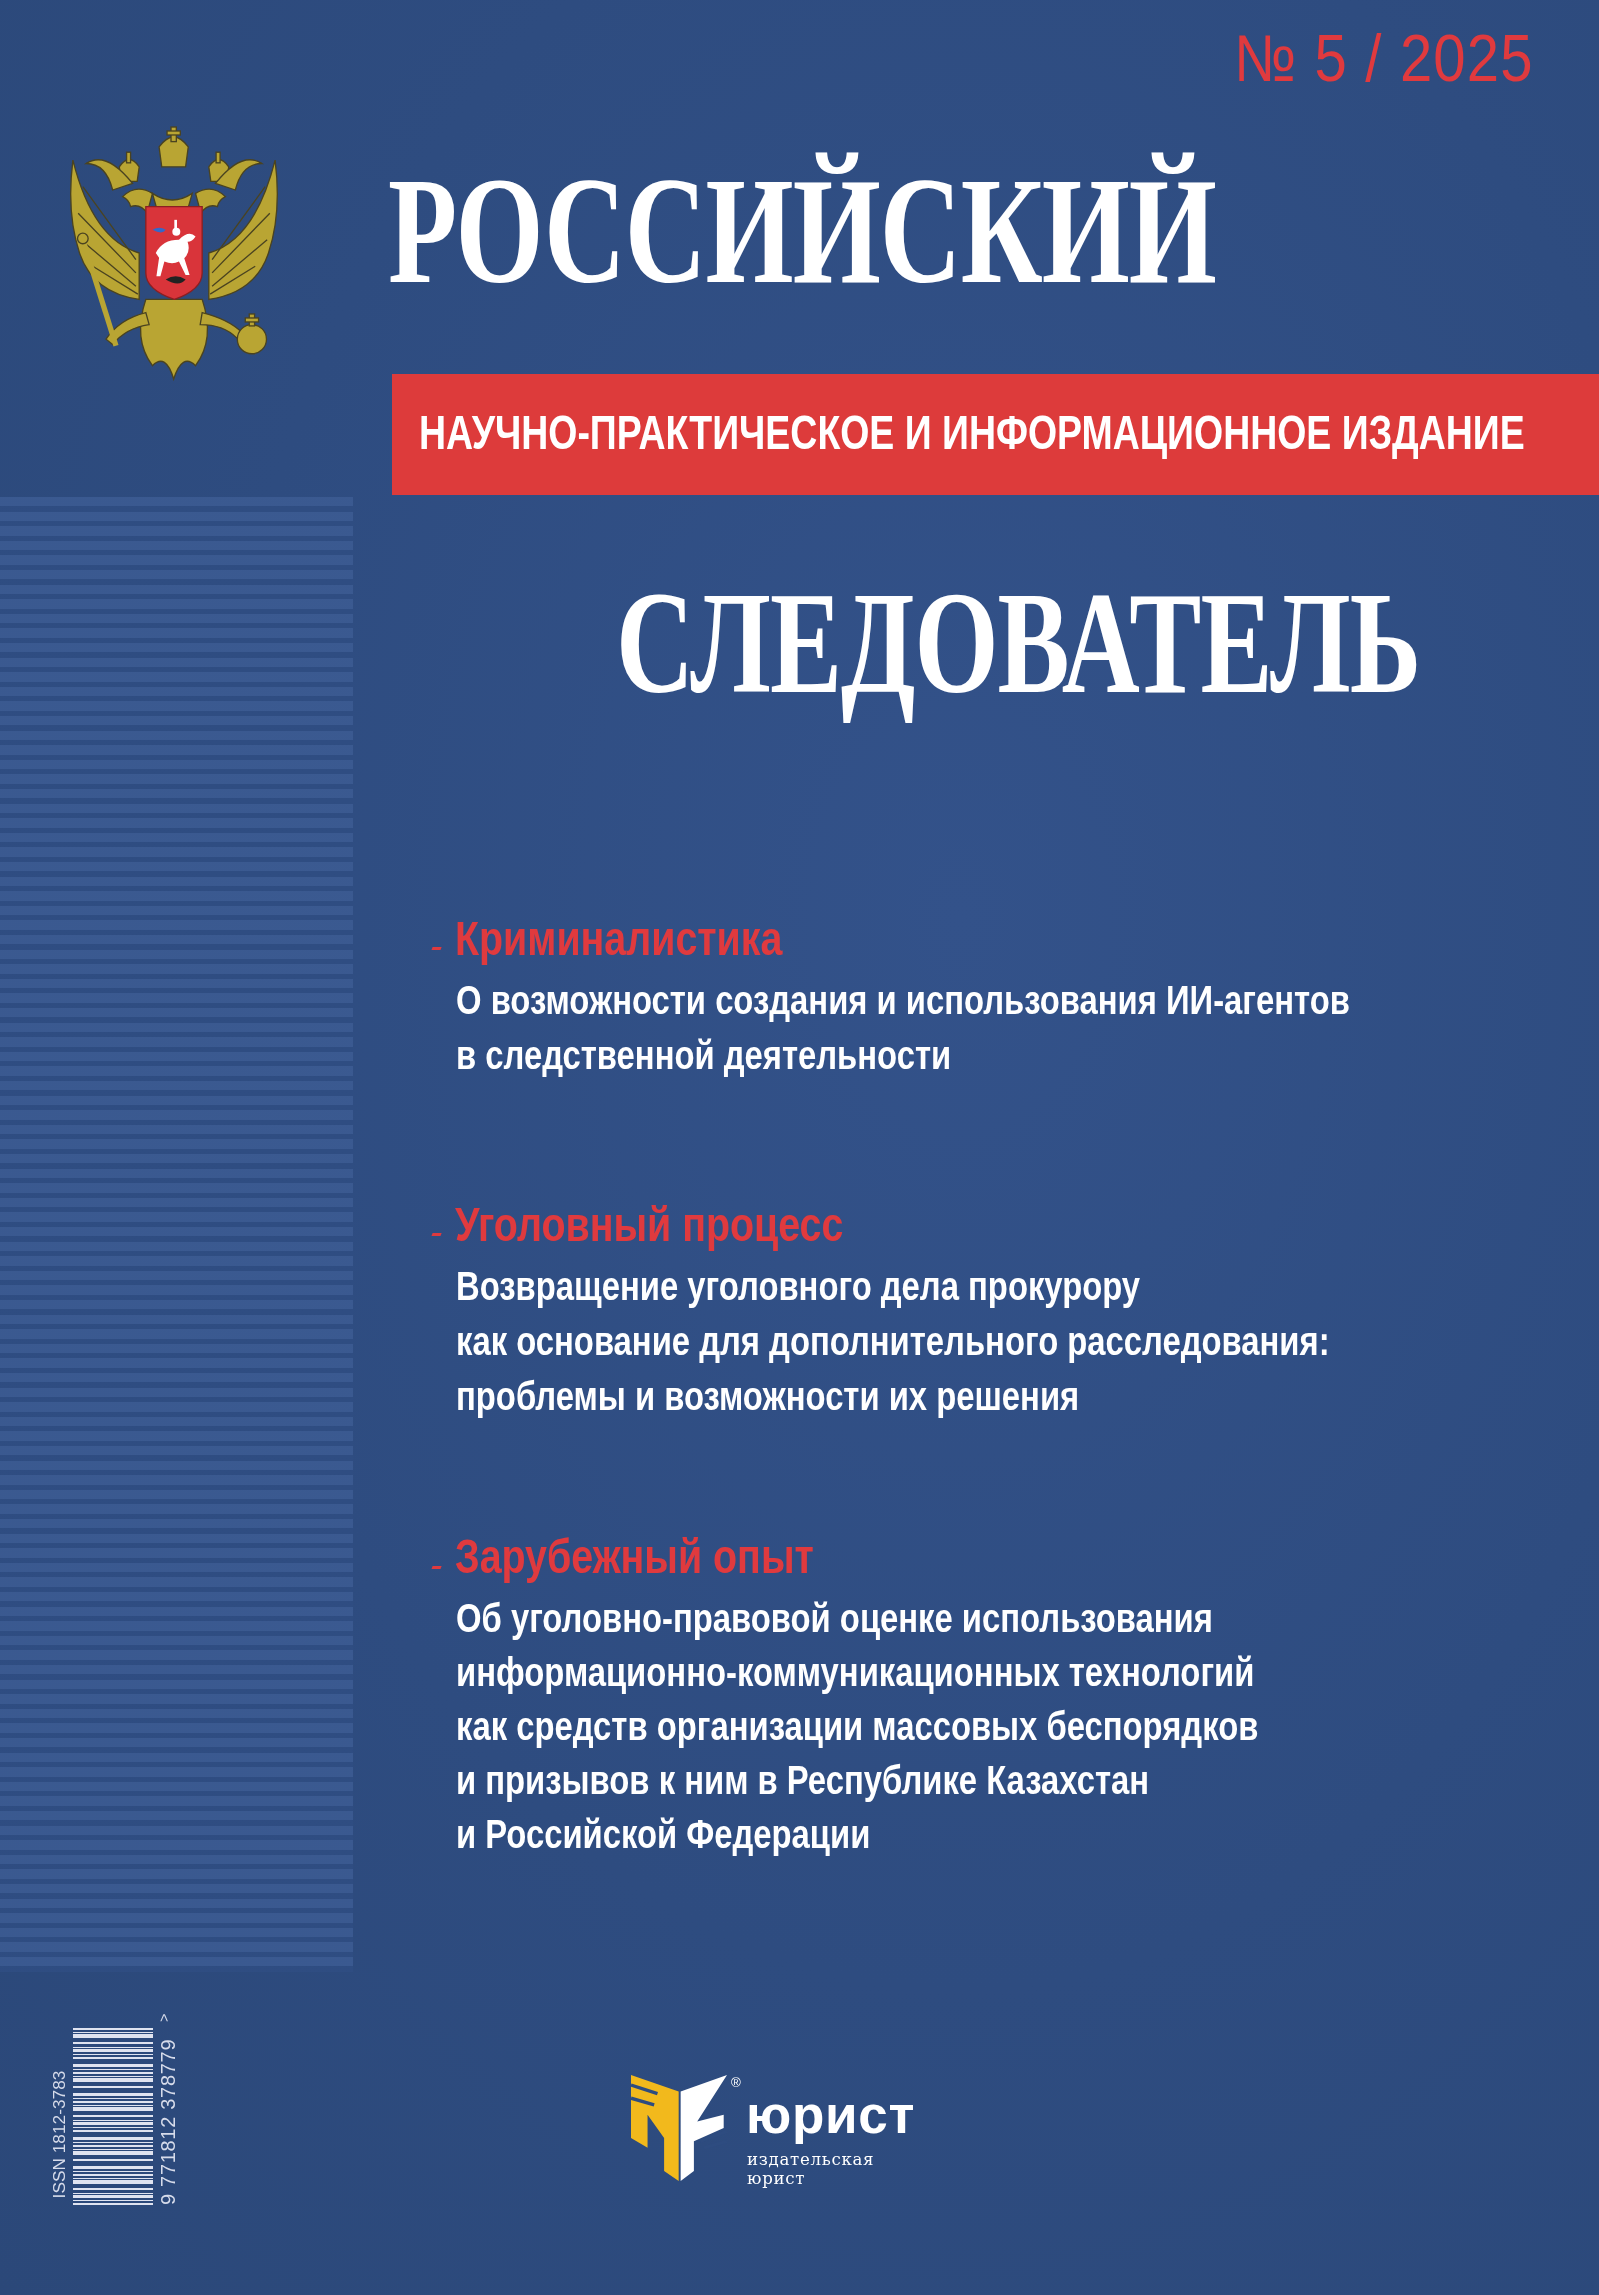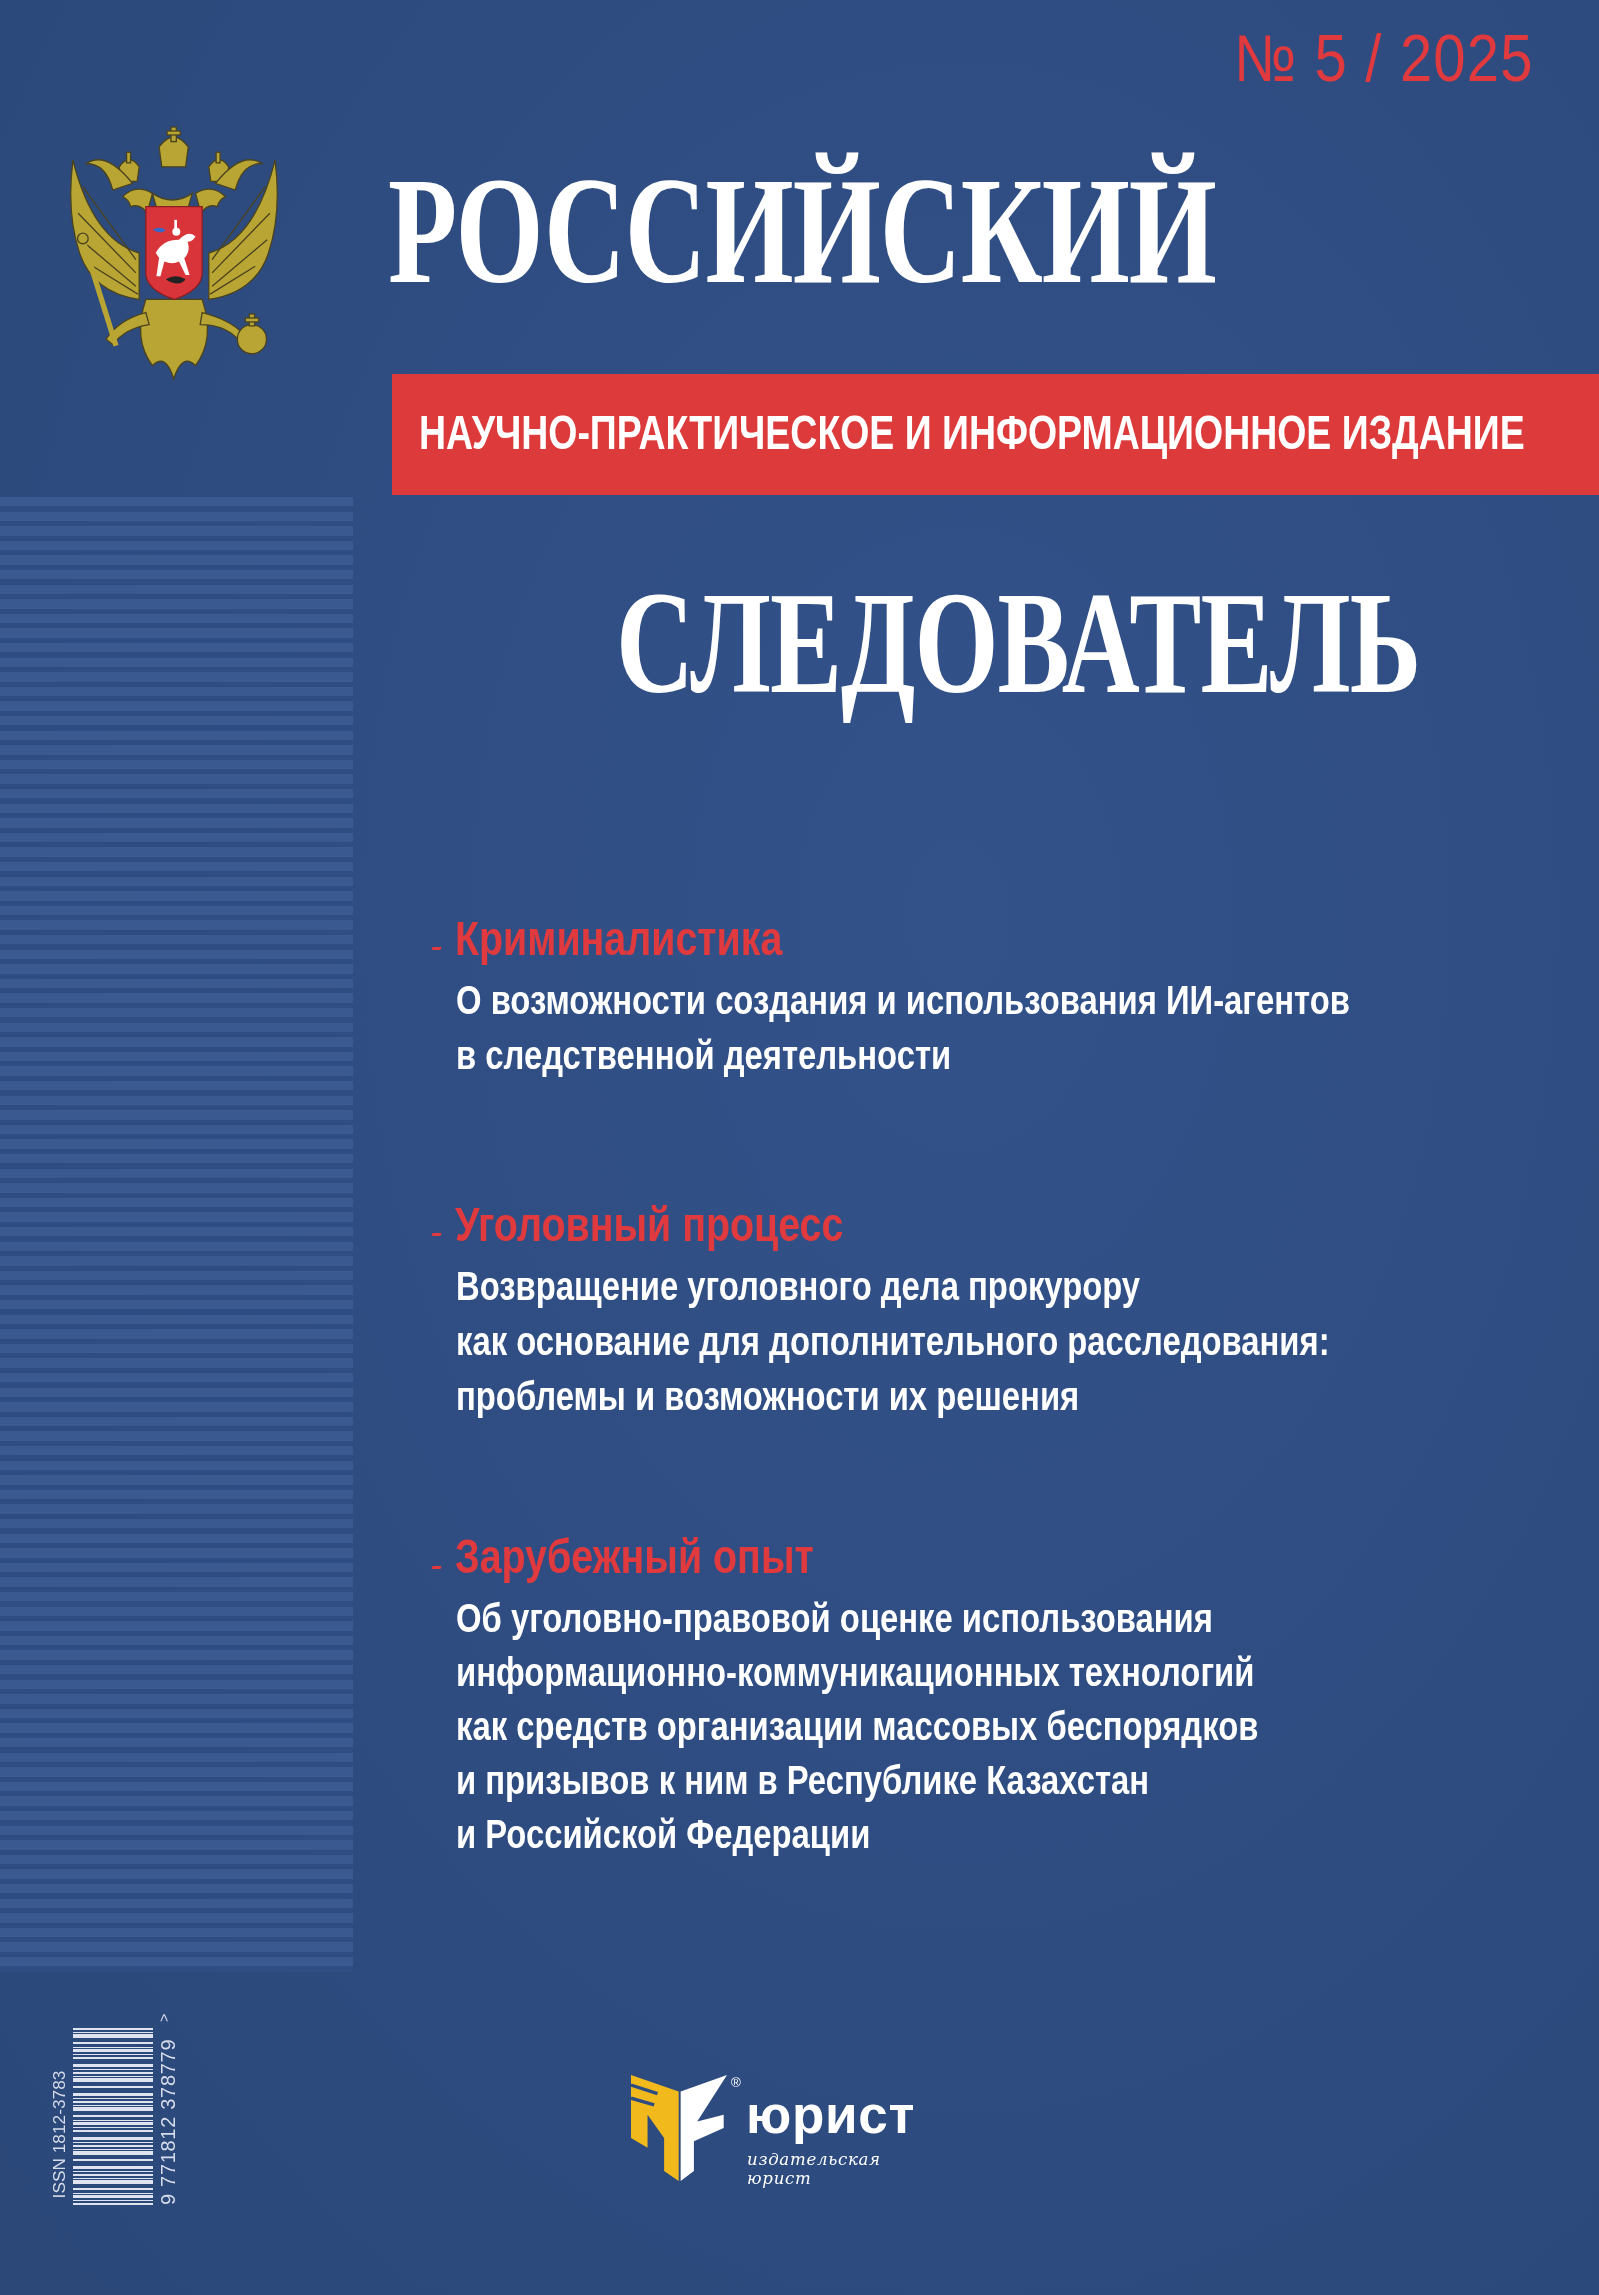--- a/index.html
+++ b/index.html
@@ -134,21 +134,21 @@
     .pub-reg {
       position: absolute; left: 100px; top: 0; color: #ffffff; font-size: 13.3px;
     }
     .pub-name {
       position: absolute; left: 115px; top: 13.3px;
       color: #ffffff; font-family: Liberation Sans, sans-serif; font-weight: bold;
       font-size: 53px; line-height: 1; letter-spacing: 0.7px;
     }
     .pub-sub {
       position: absolute; left: 116px; top: 76px;
-      color: #ffffff; font-family: "DejaVu Serif", serif; font-style: italic;
+      color: #ffffff; font-family: "DejaVu Serif", serif; 
       font-size: 16.6px; line-height: 18.6px; letter-spacing: 0.7px;
     }
   </style>
 </head>
 <body>
 
 <div class="cover">
 
   <div class="stripes"></div>
 

